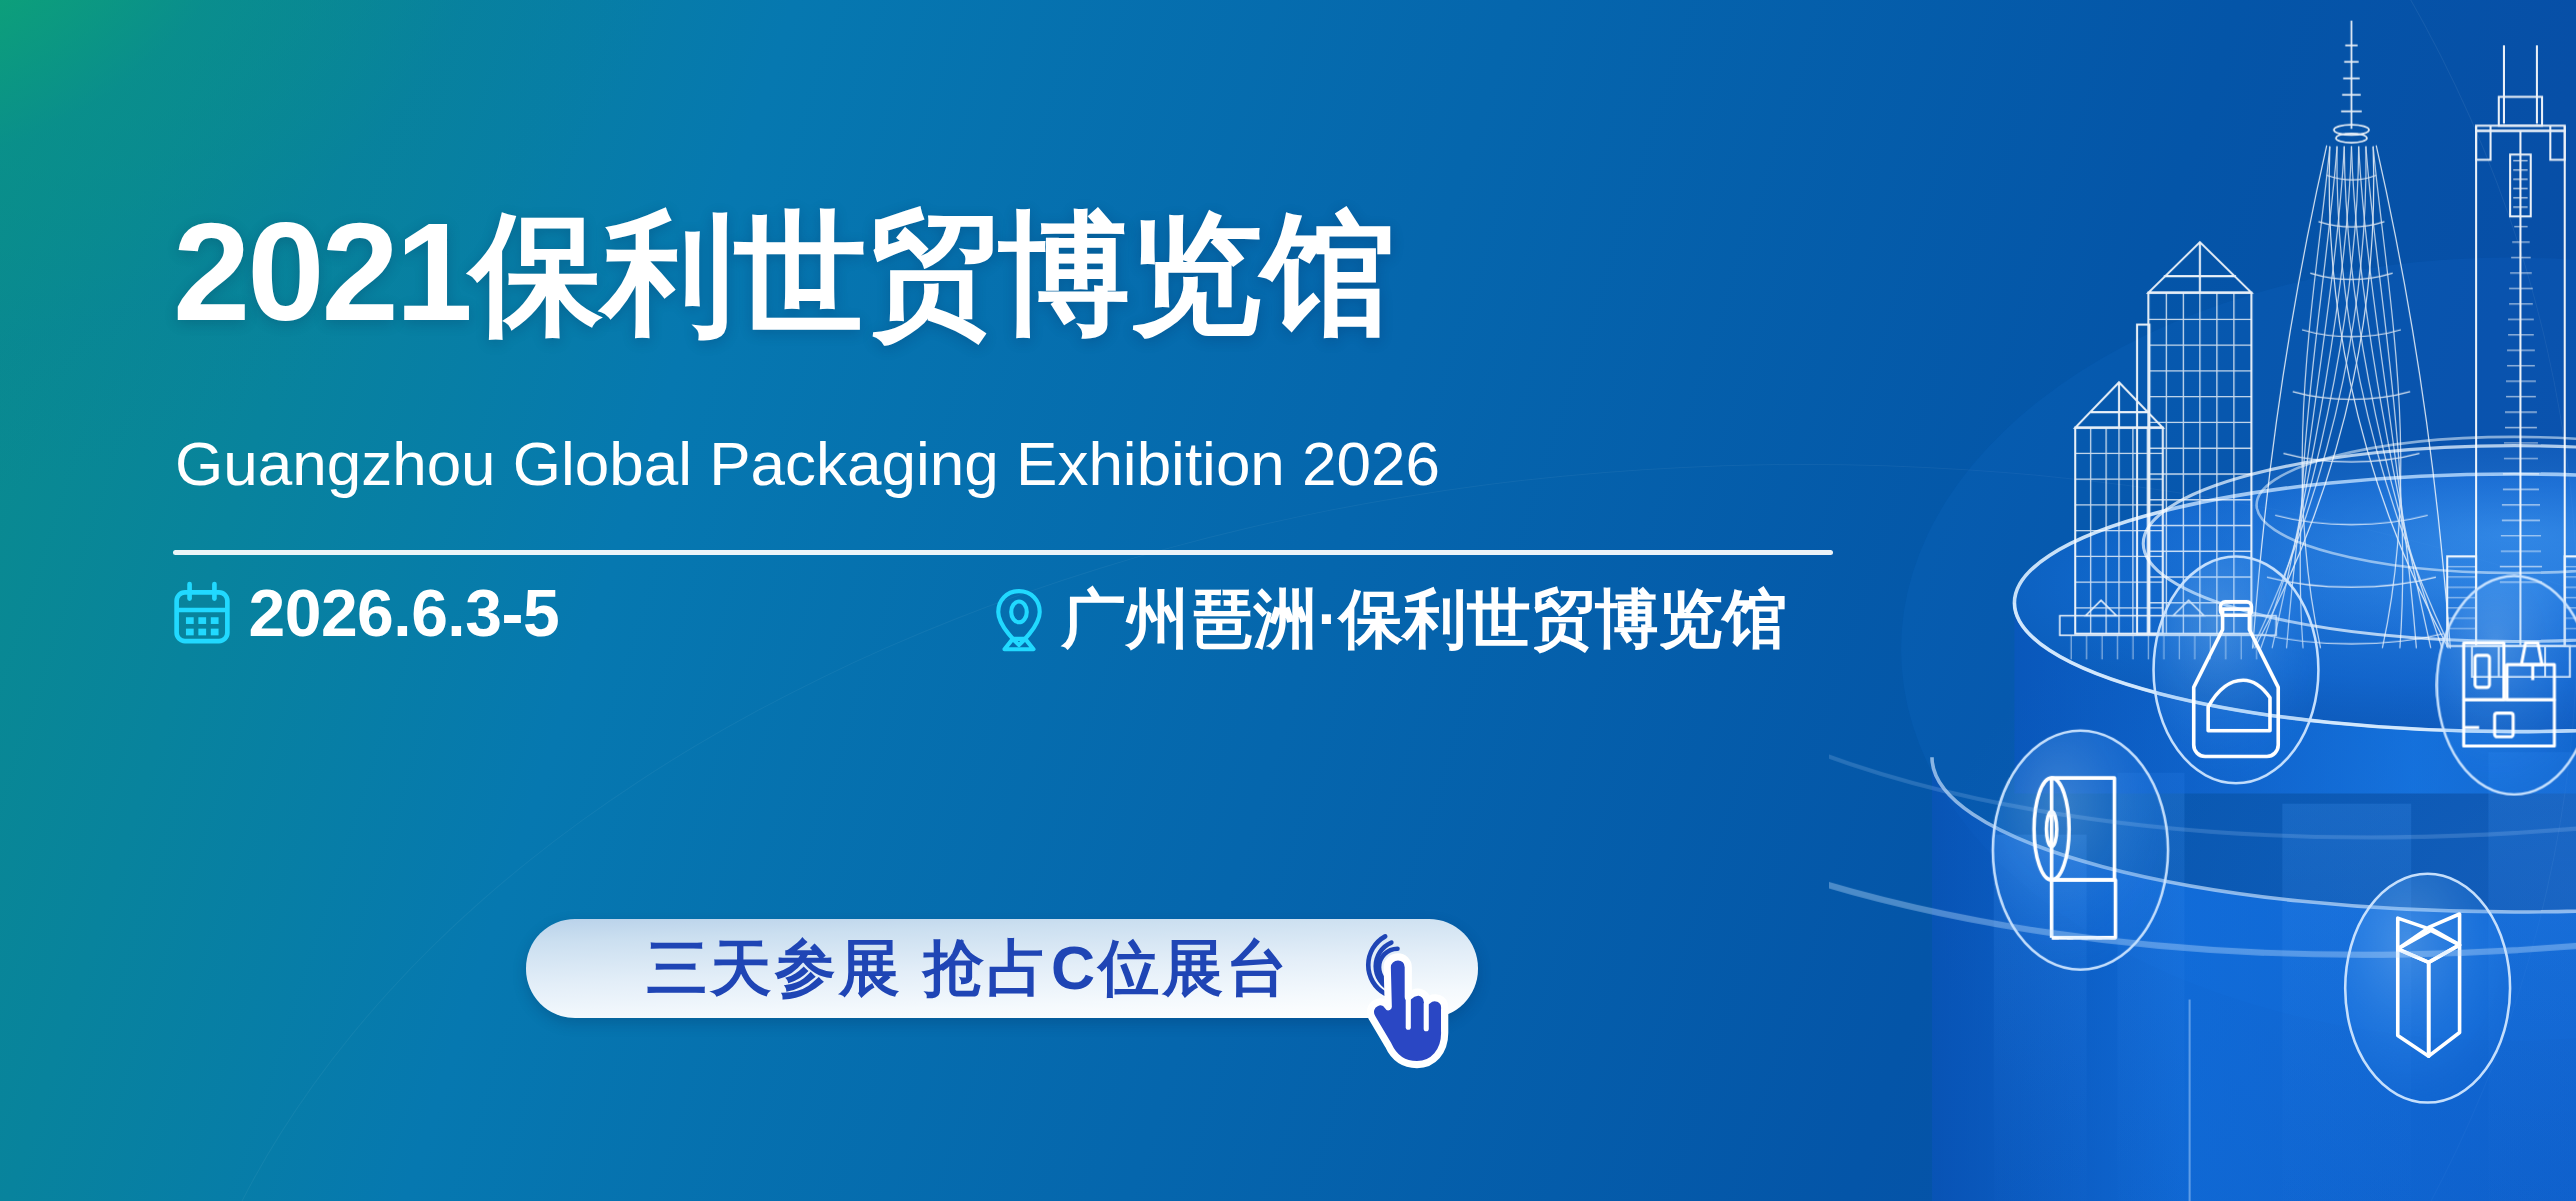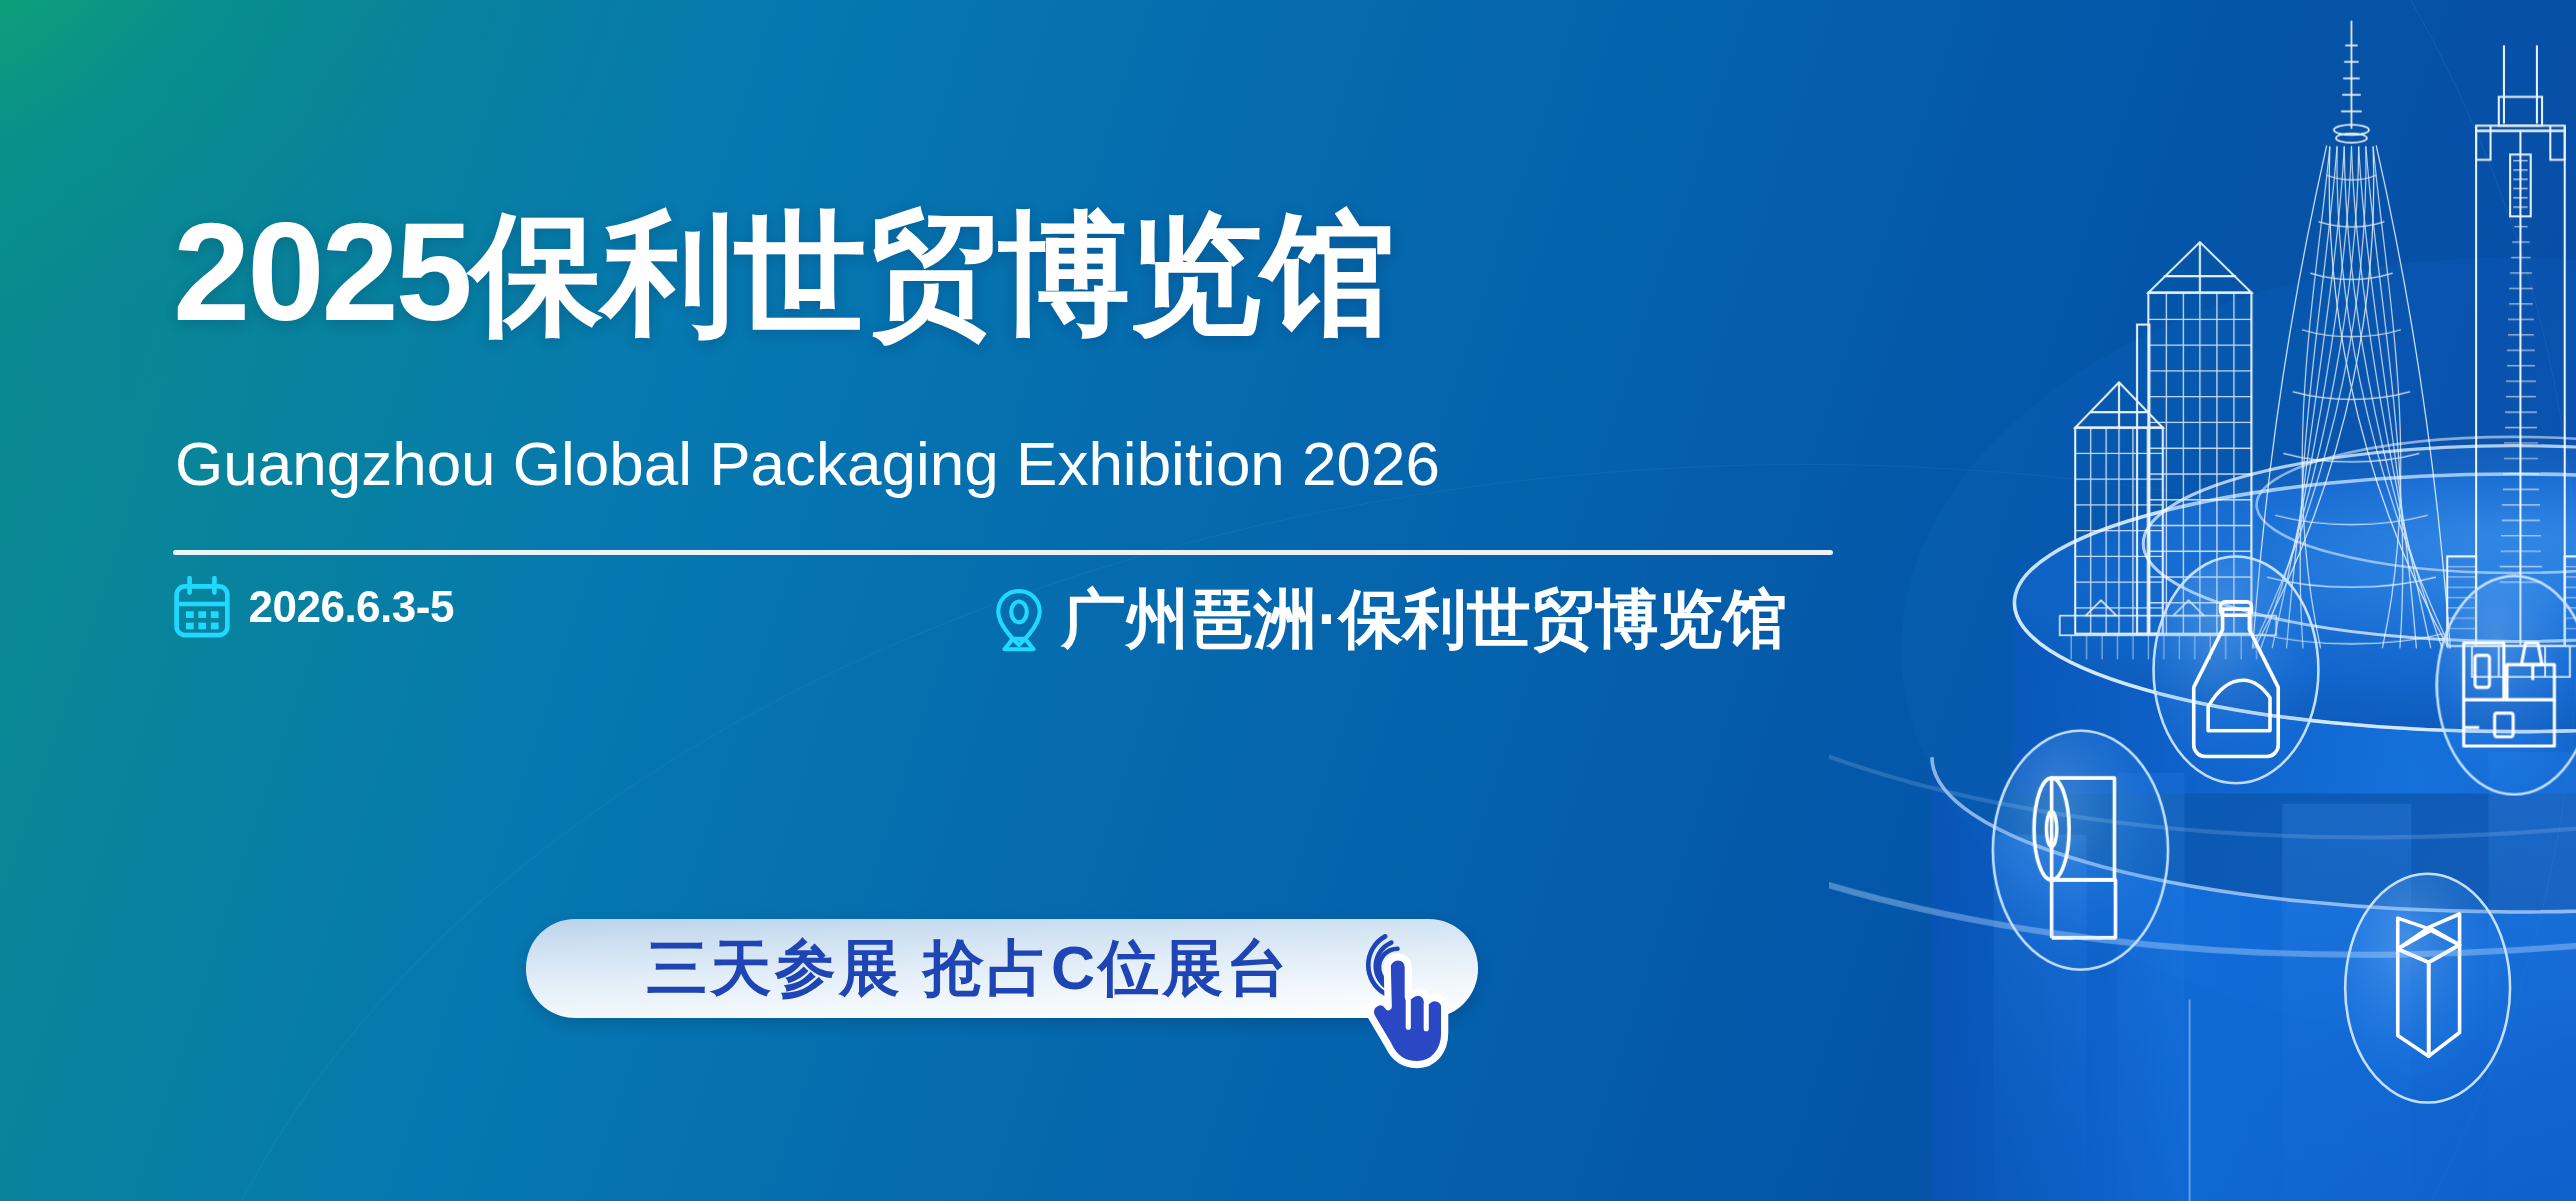--- a/index.html
+++ b/index.html
@@ -58,21 +58,21 @@
   .meta-item.date { left:0px; top:0px; }
   .meta-item.venue { left:818px; top:1px; }
 
   .meta-icon { width:58px; height:64px; flex:0 0 auto; }
   .meta-icon.pin { width:56px; height:65px; }
 
   .meta-text {
     color:#ffffff; font-weight:bold; white-space:nowrap;
     font-size:61px; margin-left:17.5px; letter-spacing:0px;
   }
-  .meta-text.date-text { font-size:44px; letter-spacing:-0.5px; }
+  .meta-text.date-text { font-size:66px; letter-spacing:-0.5px; }
   .meta-text.venue-text { font-size:64px; margin-left:14.4px; }
 
   
   .slogan-box {
     position:absolute; left:332px; top:748px;
     width:1329px; height:239px;
     border:4.1px solid rgba(206,228,246,0.78);
     border-radius:34px;
     box-sizing:border-box;
   }
@@ -120,21 +120,21 @@
 <body>
 
 <div id="banner">
 
   <div class="bg-sweep s1"></div>
   <div class="bg-sweep s2"></div>
   <div class="bg-glow" style="left:1932px; top:505px; width:1288px; height:773px;"></div>
 
   <div class="left-col">
 
-    <div class="title-cn"><span class="yr">2025</span><span>保利世贸博览馆</span></div>
+    <div class="title-cn"><span class="yr">2021</span><span>保利世贸博览馆</span></div>
 
     <div class="title-en">Guangzhou Global Packaging Exhibition 2026</div>
 
     <div class="divider"></div>
 
     <div class="meta-row">
 
       <div class="meta-item date">
         <span class="meta-icon">
           <svg viewBox="0 0 112 124" fill="none" xmlns="http://www.w3.org/2000/svg">

